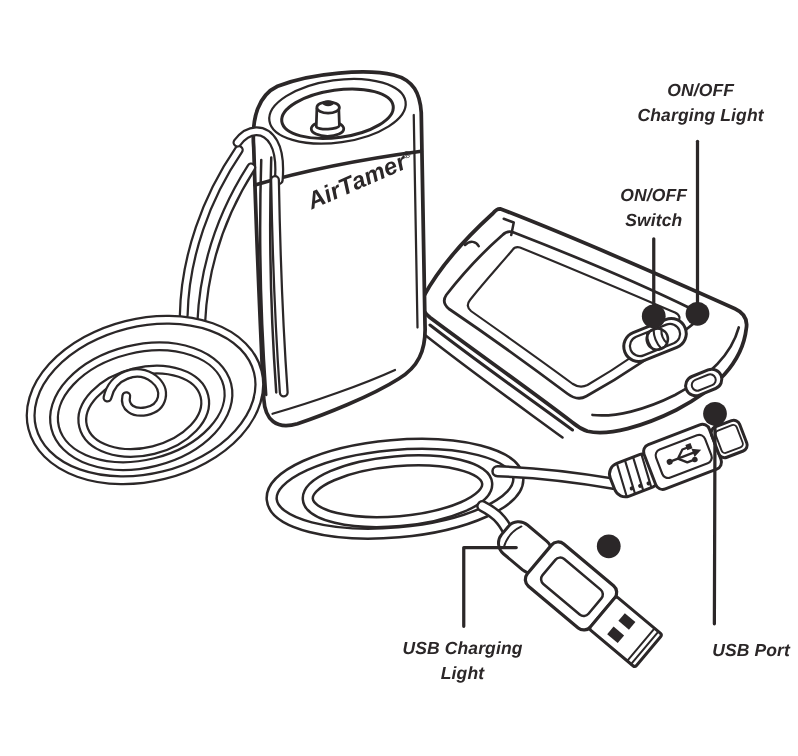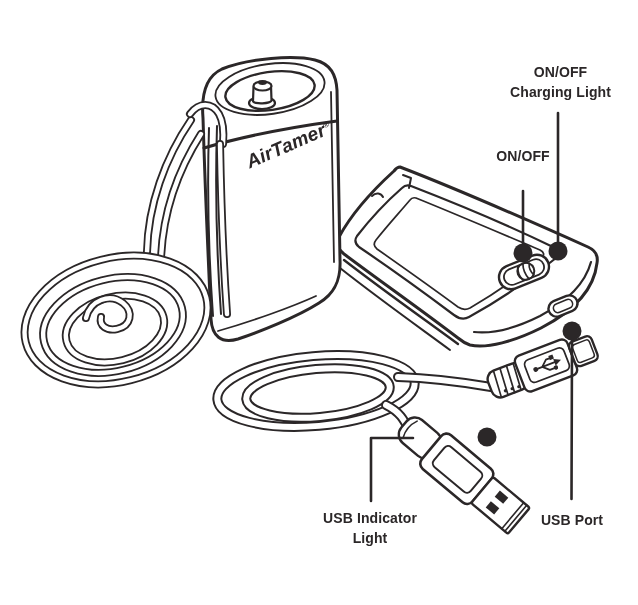--- a/index.html
+++ b/index.html
@@ -8,21 +8,21 @@
          font-family:"Liberation Sans", sans-serif;}
   svg{position:absolute;left:0;top:0;}
   .ln{stroke:var(--ink);fill:none;stroke-linejoin:round;stroke-linecap:round;}
   .fw{fill:#fff;}
   .fi{fill:var(--ink);}
   .oB{stroke:var(--ink);fill:none;stroke-width:8;stroke-linecap:round;}
   .oW{stroke:#fff;fill:none;stroke-width:4.4;stroke-linecap:round;}
   .cB{stroke:var(--ink);fill:none;stroke-width:10;stroke-linecap:round;}
   .cW{stroke:#fff;fill:none;stroke-width:6;stroke-linecap:round;}
   .callout{position:absolute;color:var(--ink);font-size:14px;line-height:20px;font-weight:700;
-           text-align:center;letter-spacing:.1px;}
+           text-align:center;letter-spacing:.1px;font-style:italic;}
   .callout span{display:block;}
   .brand{position:absolute;left:243px;top:153px;color:var(--ink);font-size:19px;font-weight:700;
          font-style:italic;letter-spacing:.2px;transform:rotate(-23.5deg);transform-origin:0 0;
          white-space:nowrap;}
   .brand sup{font-size:8px;font-style:normal;}
 </style>
 </head>
 <body>
 
 <div class="stage">
@@ -154,21 +154,22 @@
   </svg>
 
   <div class="brand"><span>AirTamer</span><sup>®</sup></div>
 
   <div class="callout" style="left:488px;top:62px;width:145px;">
     <span>ON/OFF</span>
     <span>Charging Light</span>
   </div>
   <div class="callout" style="left:463px;top:146px;width:120px;">
     <span>ON/OFF</span>
+    <span>Switch</span>
   </div>
   <div class="callout" style="left:308px;top:508px;width:124px;">
-    <span>USB Indicator</span>
+    <span>USB Charging</span>
     <span>Light</span>
   </div>
-  <div class="callout" style="left:512px;top:510px;width:120px;">
+  <div class="callout" style="left:512px;top:510px;width:120px;text-align:right;">
     <span>USB Port</span>
   </div>
 </div>
 
 </body></html>

